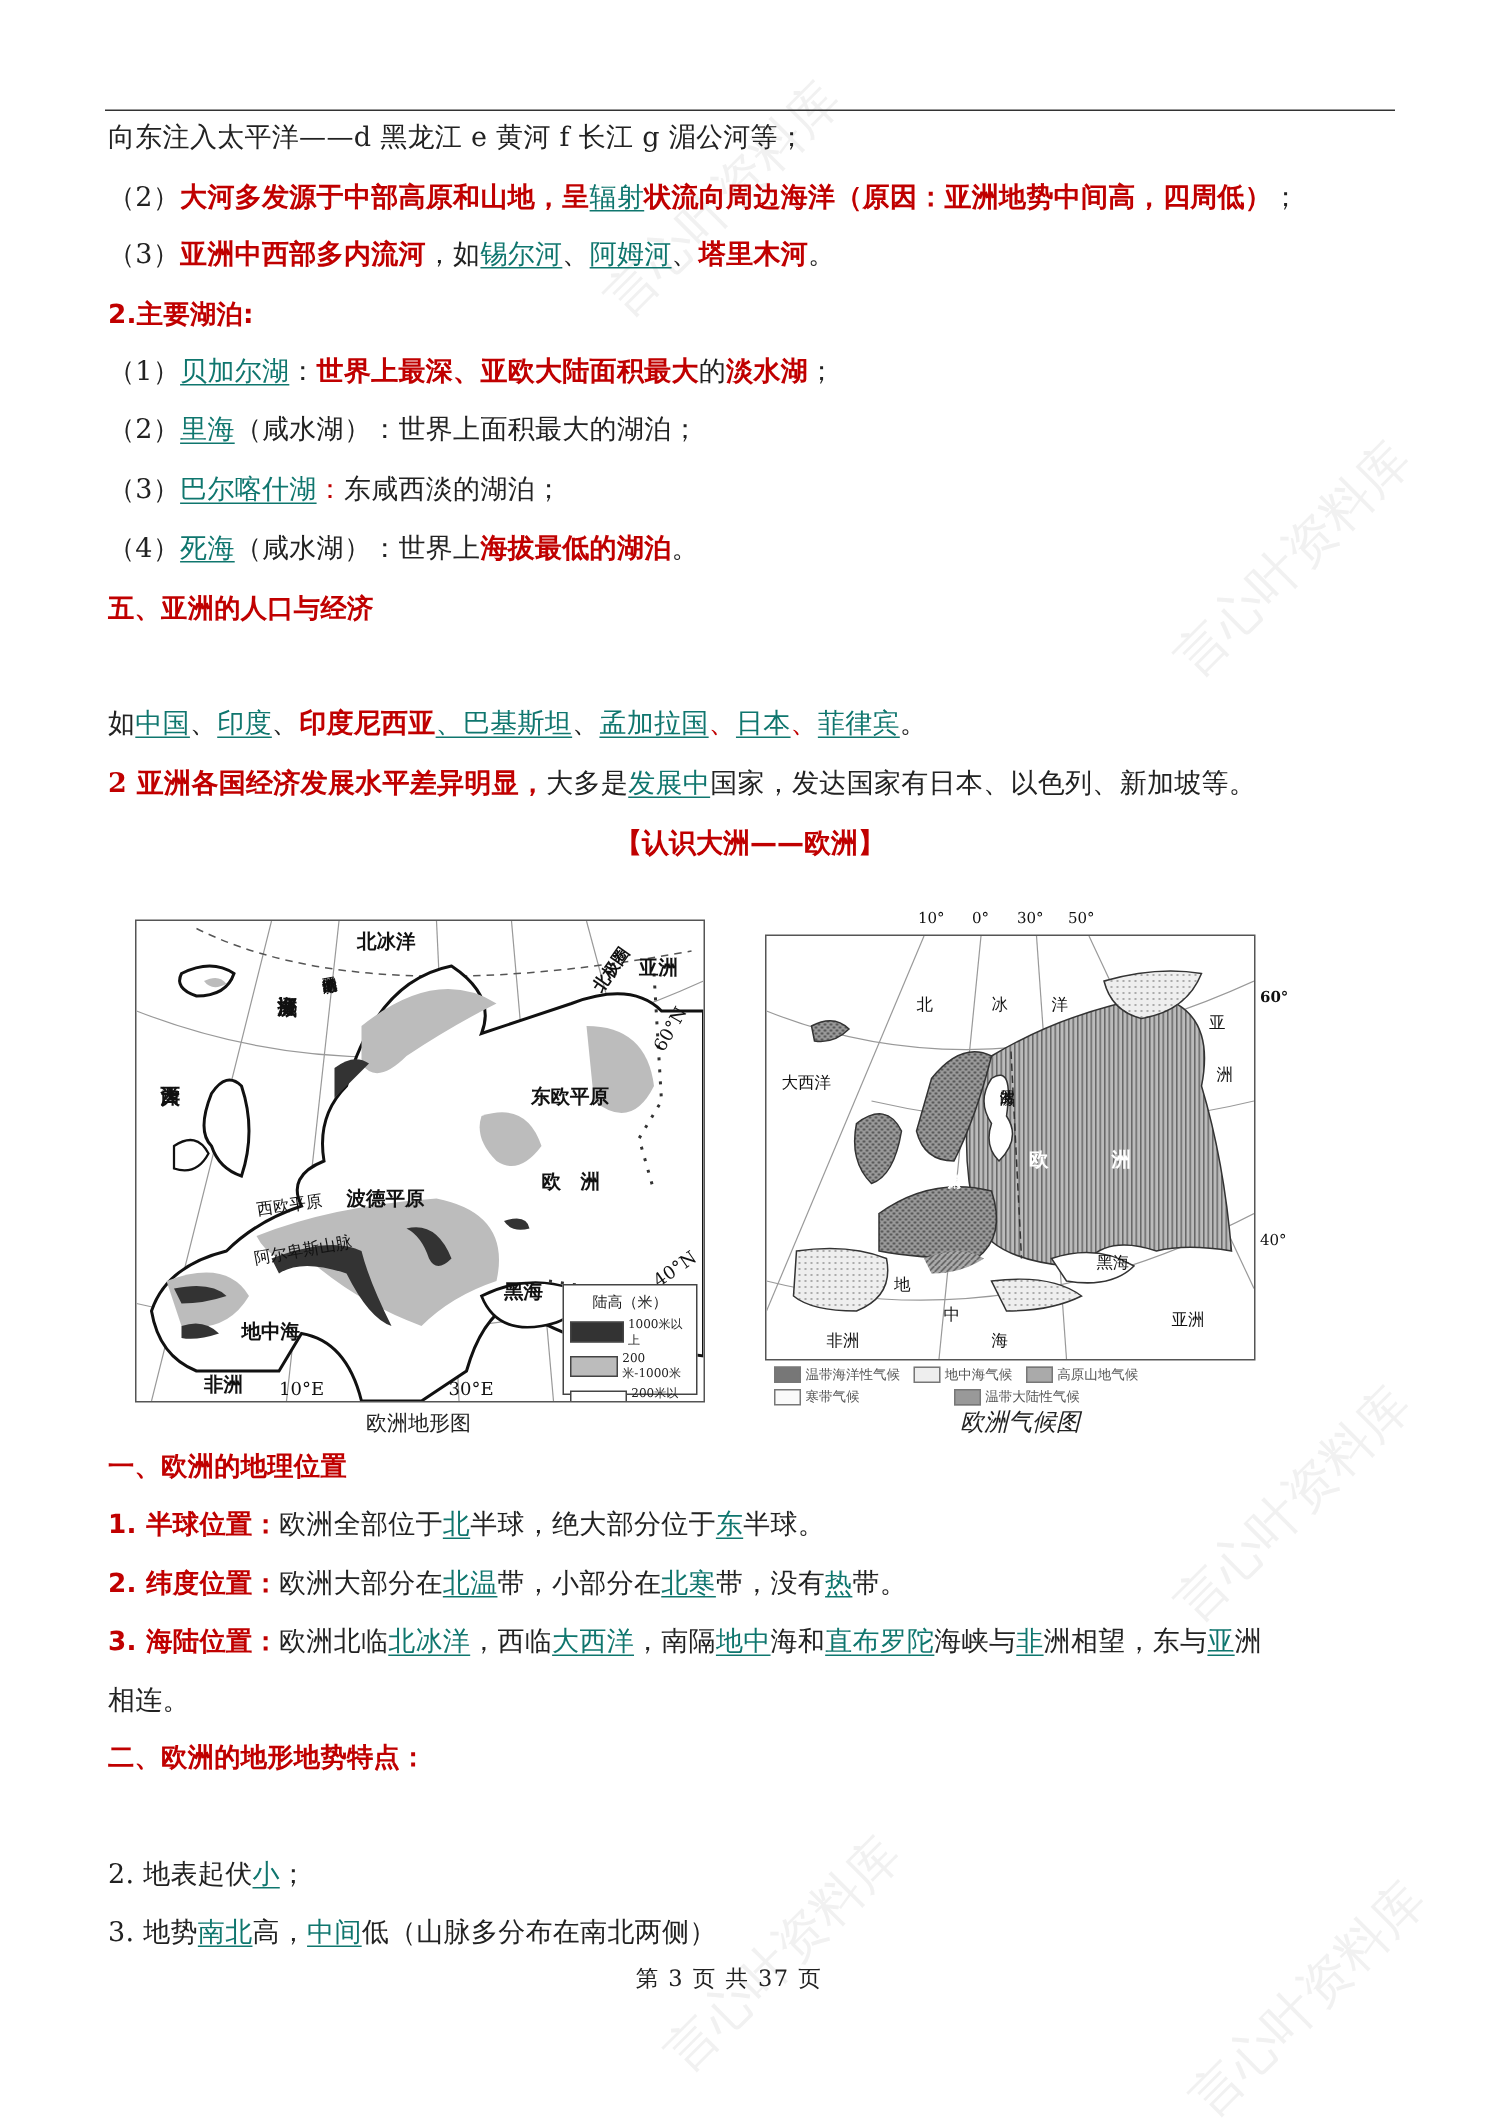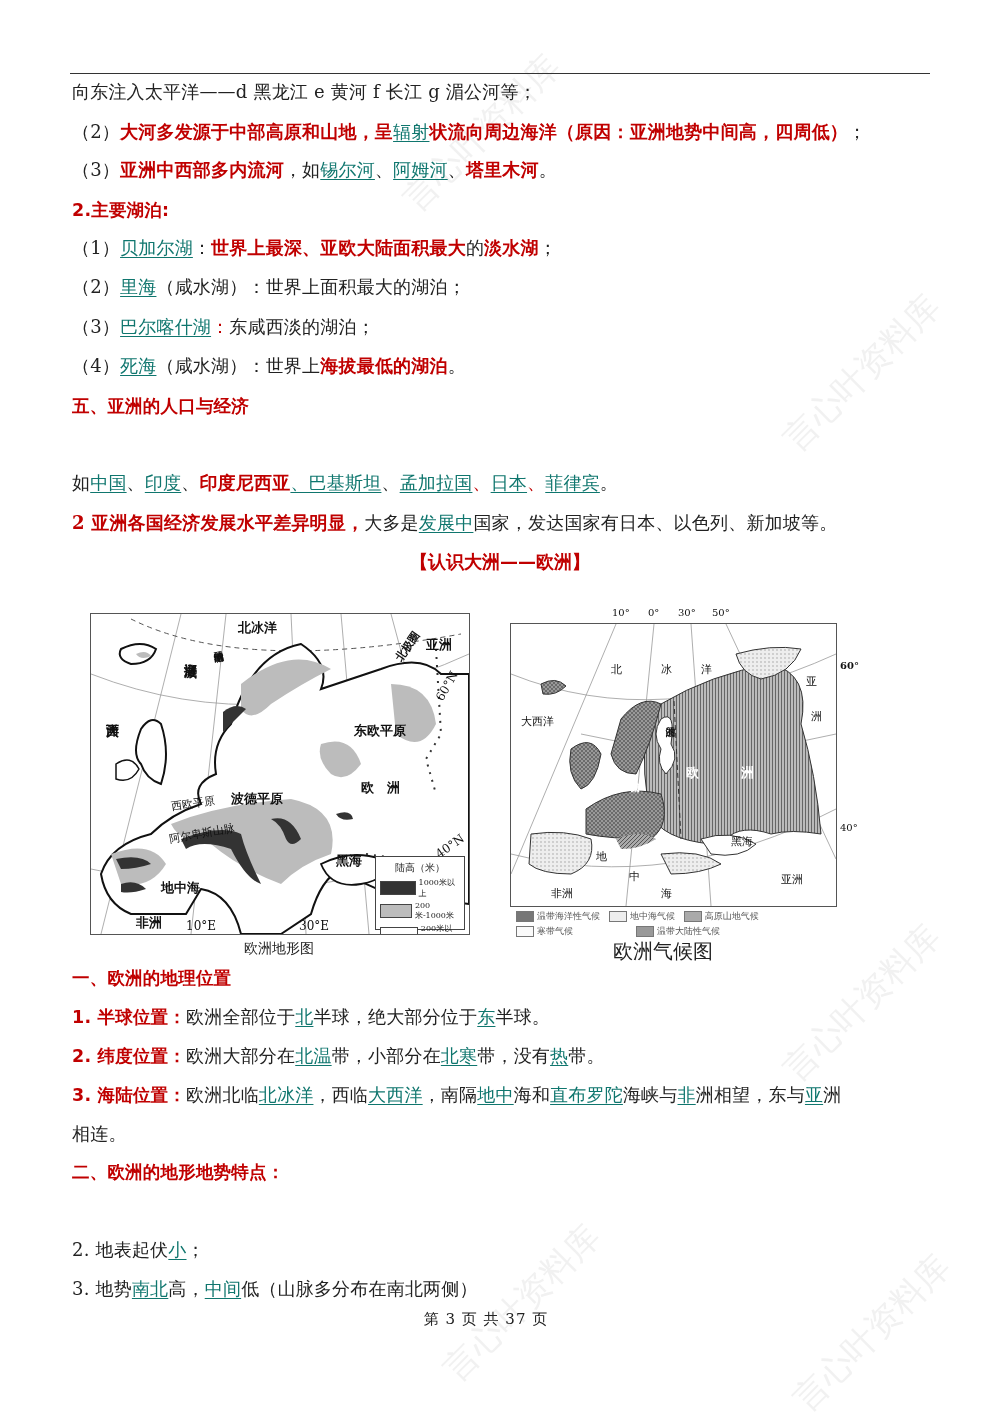--- a/index.html
+++ b/index.html
@@ -232,21 +232,21 @@
 
   <div class="clim-legend" style="left:516px;top:910px;">
     <span class="cl-sw" style="background:#777;"></span><span>温带海洋性气候</span>
     <span class="cl-sw" style="background:#eee;margin-left:6px;"></span><span>地中海气候</span>
     <span class="cl-sw" style="background:#aaa;margin-left:6px;"></span><span>高原山地气候</span>
   </div>
   <div class="clim-legend" style="left:516px;top:925px;">
     <span class="cl-sw" style="background:#fafafa;"></span><span>寒带气候</span>
     <span class="cl-sw" style="background:#999;margin-left:60px;"></span><span>温带大陆性气候</span>
   </div>
-  <div class="map-caption" style="left:583px;width:160px;top:938px;font-size:20px;">欧洲气候图</div>
+  <div class="map-caption" style="left:600px;width:160px;top:938px;font-size:16px;font-style:italic;">欧洲气候图</div>
 
   <div class="line h" style="top:966px;">一、欧洲的地理位置</div>
 
   <div class="line" style="top:1005px;">
     <span class="h">1. 半球位置：</span><span>欧洲全部位于</span><span class="blu">北</span><span>半球，绝大部分位于</span><span class="blu">东</span><span>半球。</span>
   </div>
 
   <div class="line" style="top:1044px;">
     <span class="h">2. 纬度位置：</span><span>欧洲大部分在</span><span class="blu">北温</span><span>带，小部分在</span><span class="blu">北寒</span><span>带，没有</span><span class="blu">热</span><span>带。</span>
   </div>

